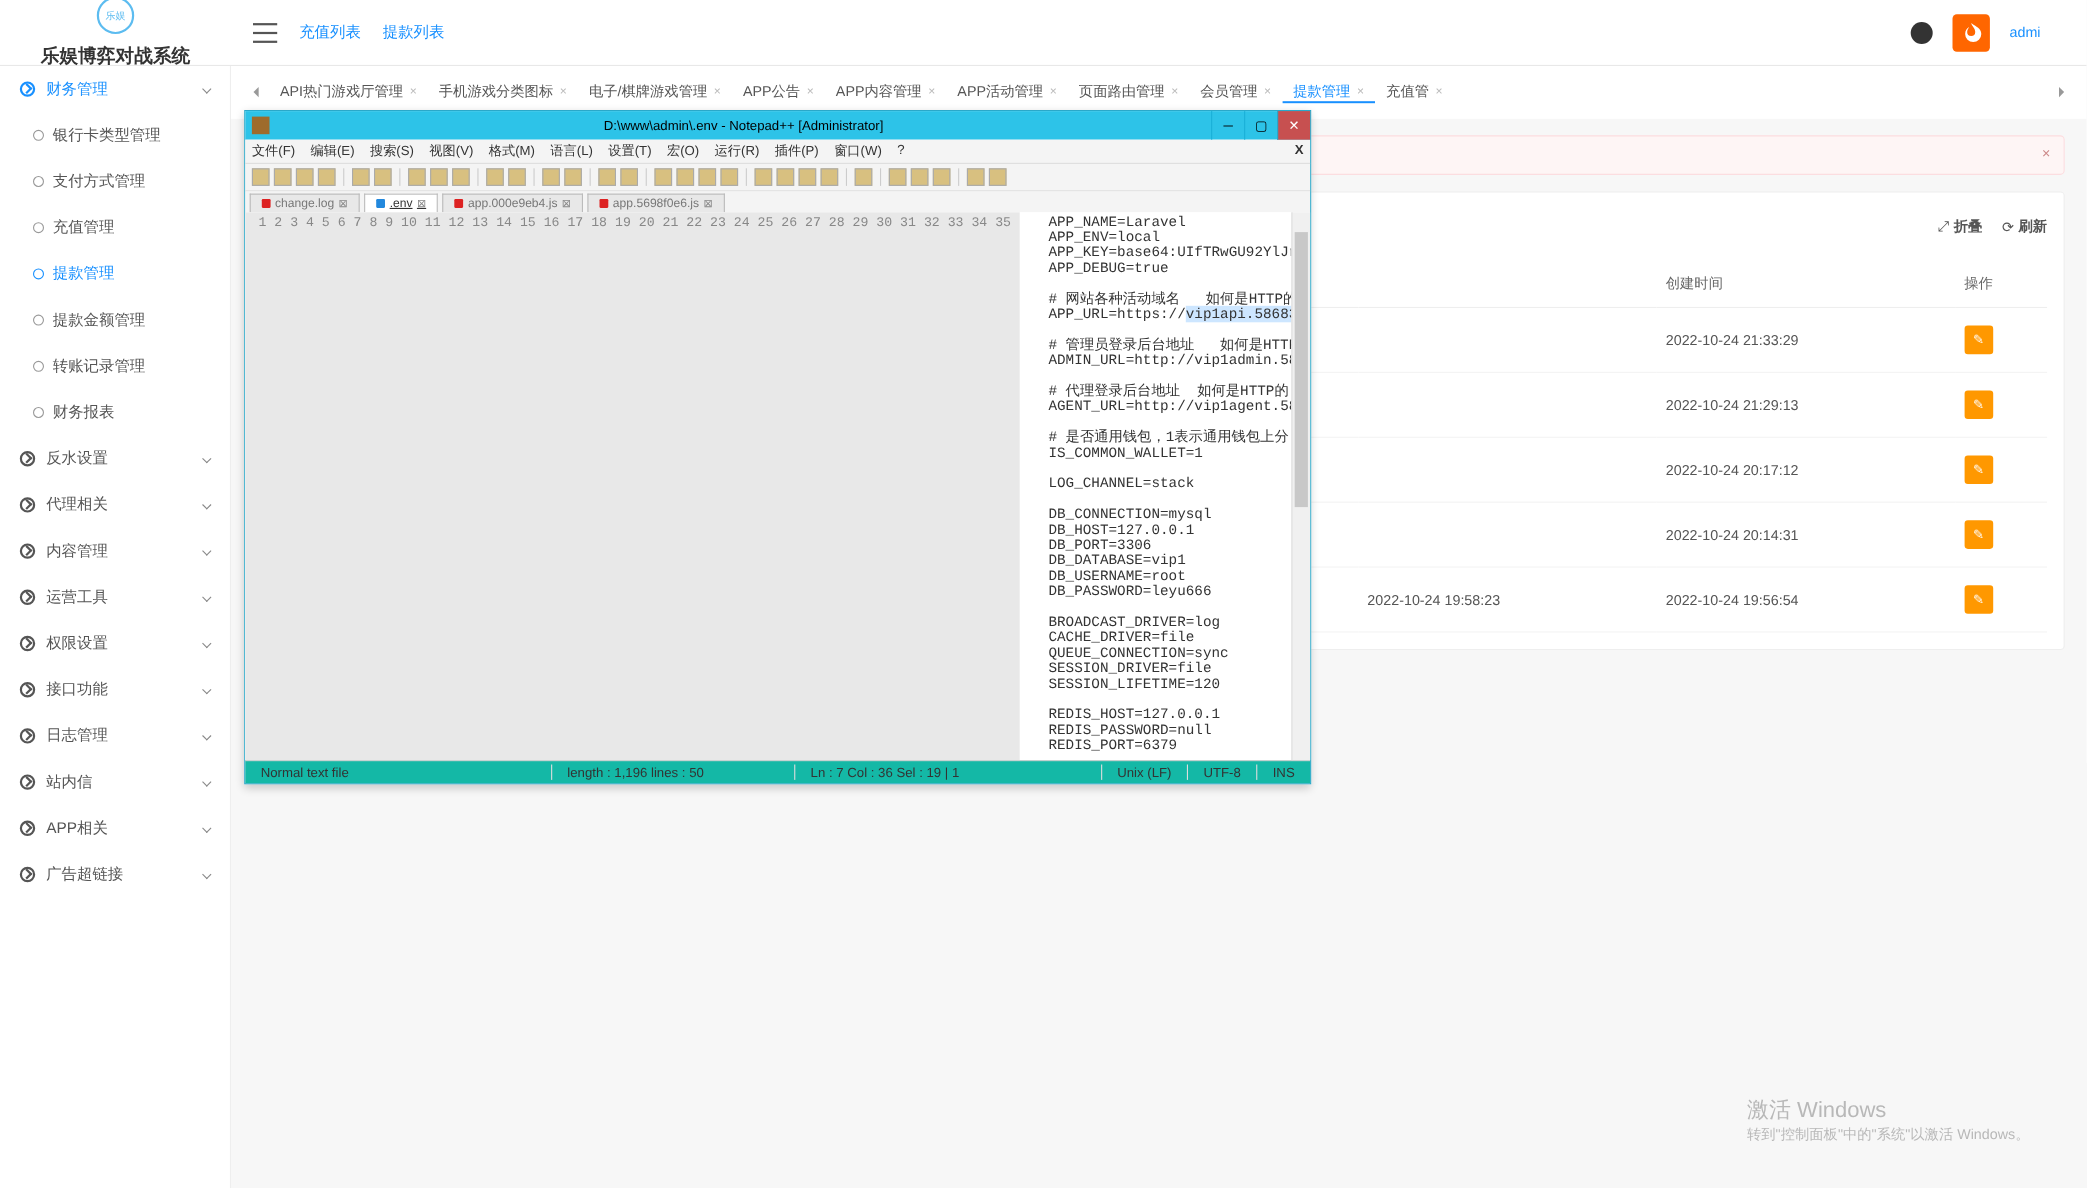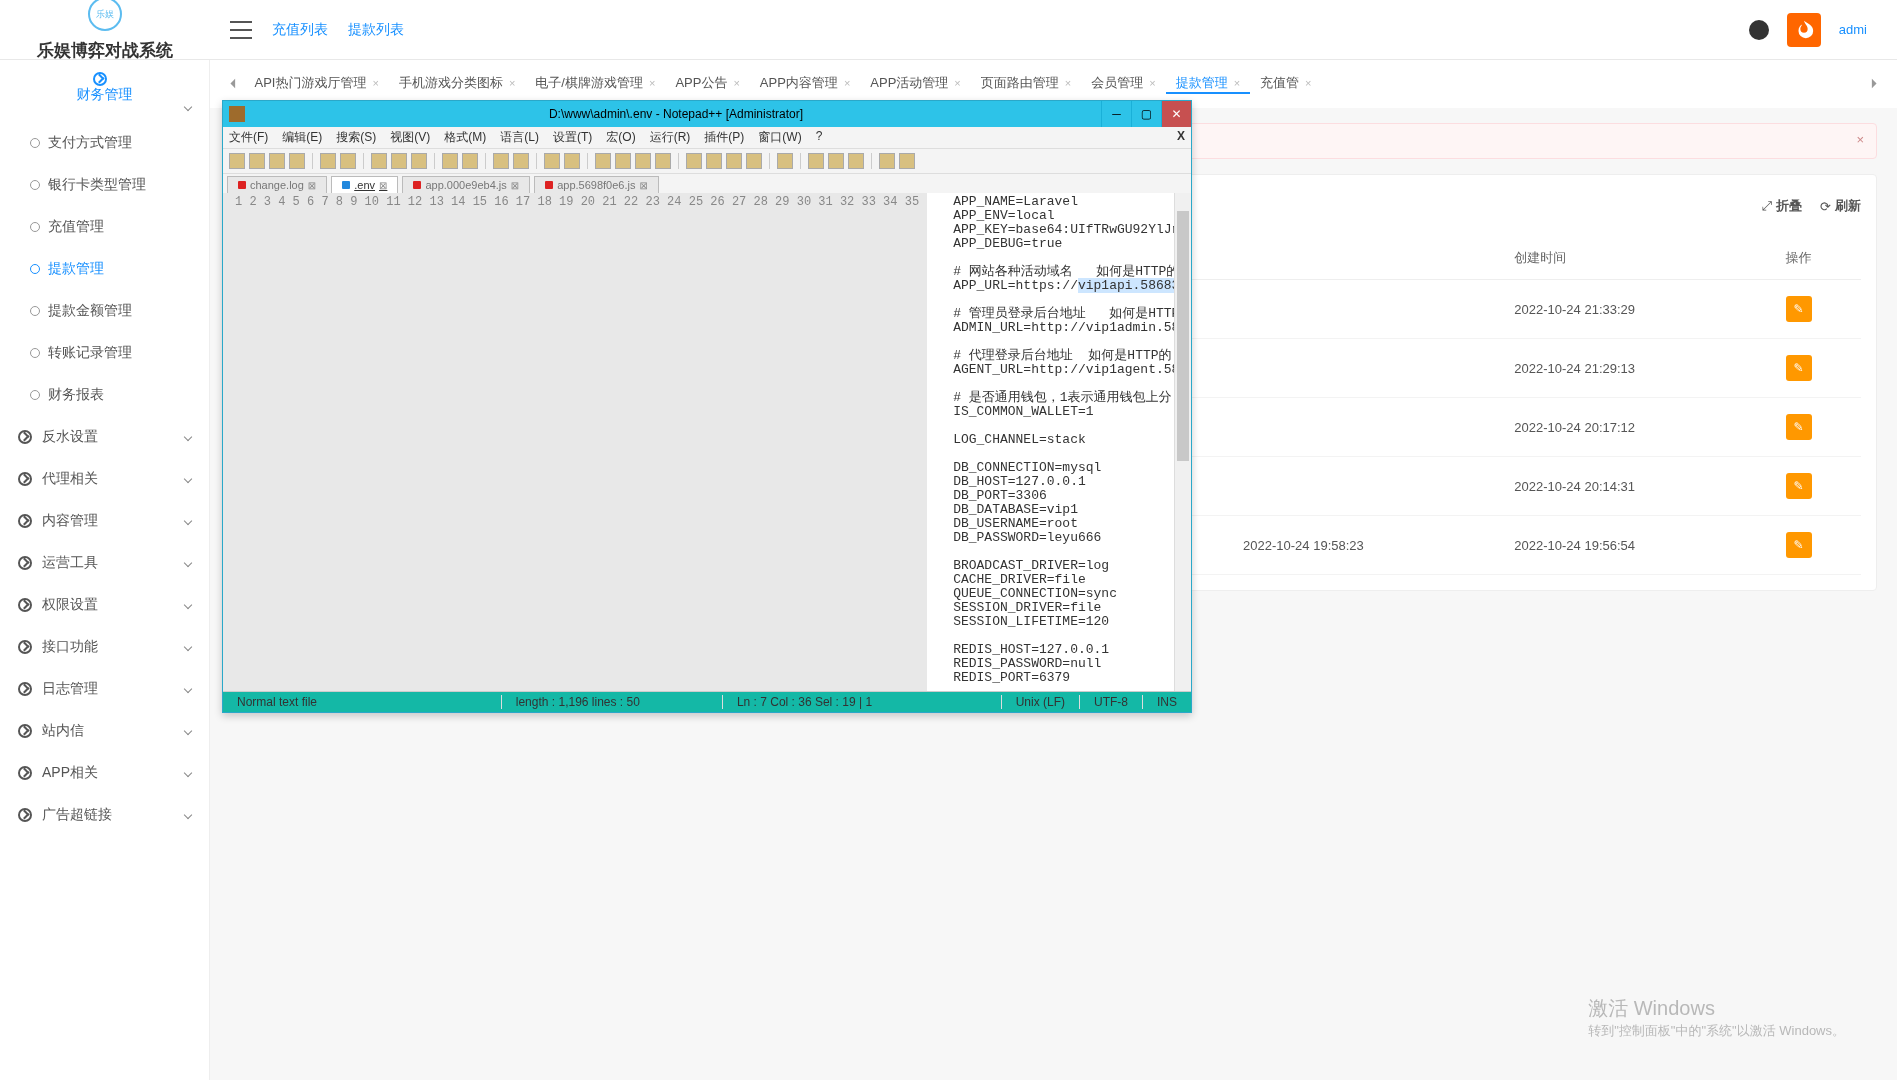--- a/index.html
+++ b/index.html
@@ -7,30 +7,30 @@
 
 
 .header { height: 60px; display: flex; align-items: center; border-bottom: 1px solid #e8e8e8; }
 .logo-area { width: 210px; display: flex; align-items: center; justify-content: center; gap: 8px; flex-direction: column; }
 .logo-circle { width: 34px; height: 34px; border: 2px solid #5cbcf0; border-radius: 50%; color: #5cbcf0; font-size: 9px; display: flex; align-items: center; justify-content: center; flex-direction: column; }
 .logo-text { font-size: 17px; font-weight: bold; }
 .nav-area { flex: 1; display: flex; align-items: center; gap: 20px; padding-left: 20px; }
 .nav-ham { width: 22px; height: 18px; border-top: 2px solid #555; border-bottom: 2px solid #555; position: relative; }
 .nav-ham::after { content: ""; position: absolute; top: 6px; left: 0; right: 0; border-top: 2px solid #555; }
 .nav-link { color: #1890ff; font-size: 14px; }
-.right-area { display: flex; align-items: center; gap: 18px; padding-right: 30px; }
+.right-area { display: flex; align-items: center; gap: 18px; padding-right: 42px; }
 .rg-icon { width: 20px; height: 20px; border-radius: 50%; background: #333; }
 .rg-fire { width: 34px; height: 34px; background: #f60; border-radius: 4px; display: flex; align-items: center; justify-content: center; font-size: 18px; }
 .rg-fire svg { width: 22px; height: 22px; fill: #fff; }
 .rg-admin { color: #1890ff; }
 
 .body { display: flex; height: calc(100% - 60px); }
 .sidebar { width: 210px; border-right: 1px solid #eee; overflow-y: auto; font-size: 14px; }
 .side-item { display: flex; align-items: center; padding: 12px 18px; color: #555; cursor: pointer; }
-.side-item.active { color: #1890ff; flex-direction: column; }
+.side-item.active { color: #1890ff; }
 .side-icon { width: 14px; height: 14px; border: 2px solid currentColor; border-radius: 50%; margin-right: 10px; position: relative; }
 .side-icon::after { content: ""; position: absolute; top: 1px; left: 1px; width: 5px; height: 5px; border-top: 2px solid currentColor; border-right: 2px solid currentColor; transform: rotate(45deg); }
 .side-chev { margin-left: auto; width: 6px; height: 6px; border-right: 1px solid #888; border-bottom: 1px solid #888; transform: rotate(45deg); }
 .side-chev.down { transform: rotate(45deg); }
 .side-sub { padding: 12px 18px 12px 48px; color: #555; cursor: pointer; position: relative; }
 .side-sub::before { content: ""; position: absolute; left: 30px; top: 16px; width: 8px; height: 8px; border: 1.5px solid #999; border-radius: 50%; }
 .side-sub.active { color: #1890ff; }
 .side-sub.active::before { border-color: #1890ff; }
 
 .main { flex: 1; background: #f7f7f7; display: flex; flex-direction: column; }
@@ -120,22 +120,22 @@
 
 <div class="body">
 
   <div class="sidebar">
     <div class="side-item active">
       <span class="side-icon"></span>
       <span>财务管理</span>
       <span class="side-chev down"></span>
     </div>
     <div id="finance-subs">
+        <div class="side-sub">银行卡类型管理</div>
         <div class="side-sub">支付方式管理</div>
-        <div class="side-sub">银行卡类型管理</div>
         <div class="side-sub">充值管理</div>
         <div class="side-sub active">提款管理</div>
         <div class="side-sub">提款金额管理</div>
         <div class="side-sub">转账记录管理</div>
         <div class="side-sub">财务报表</div>
       </div>
     <div id="side-groups">
         <div class="side-item">
           <span class="side-icon"></span>
           <span>反水设置</span>

